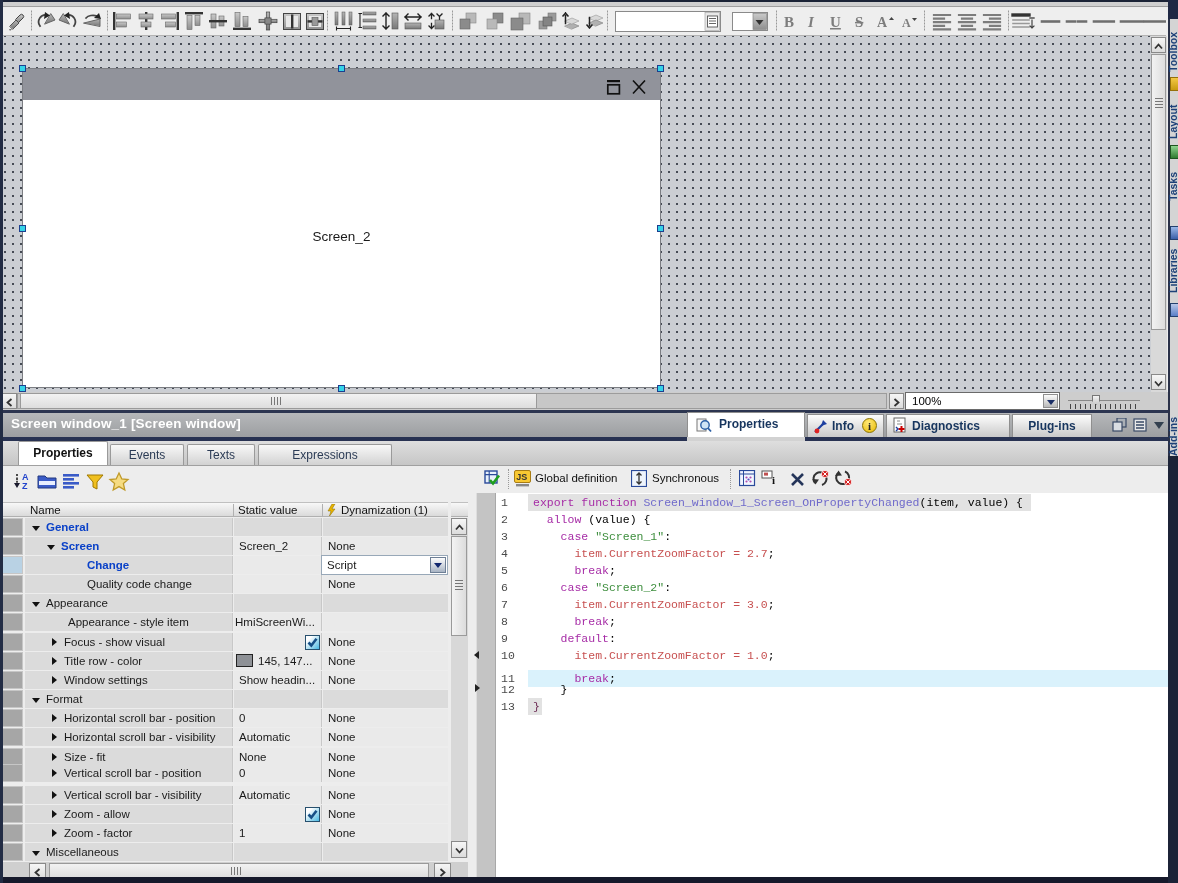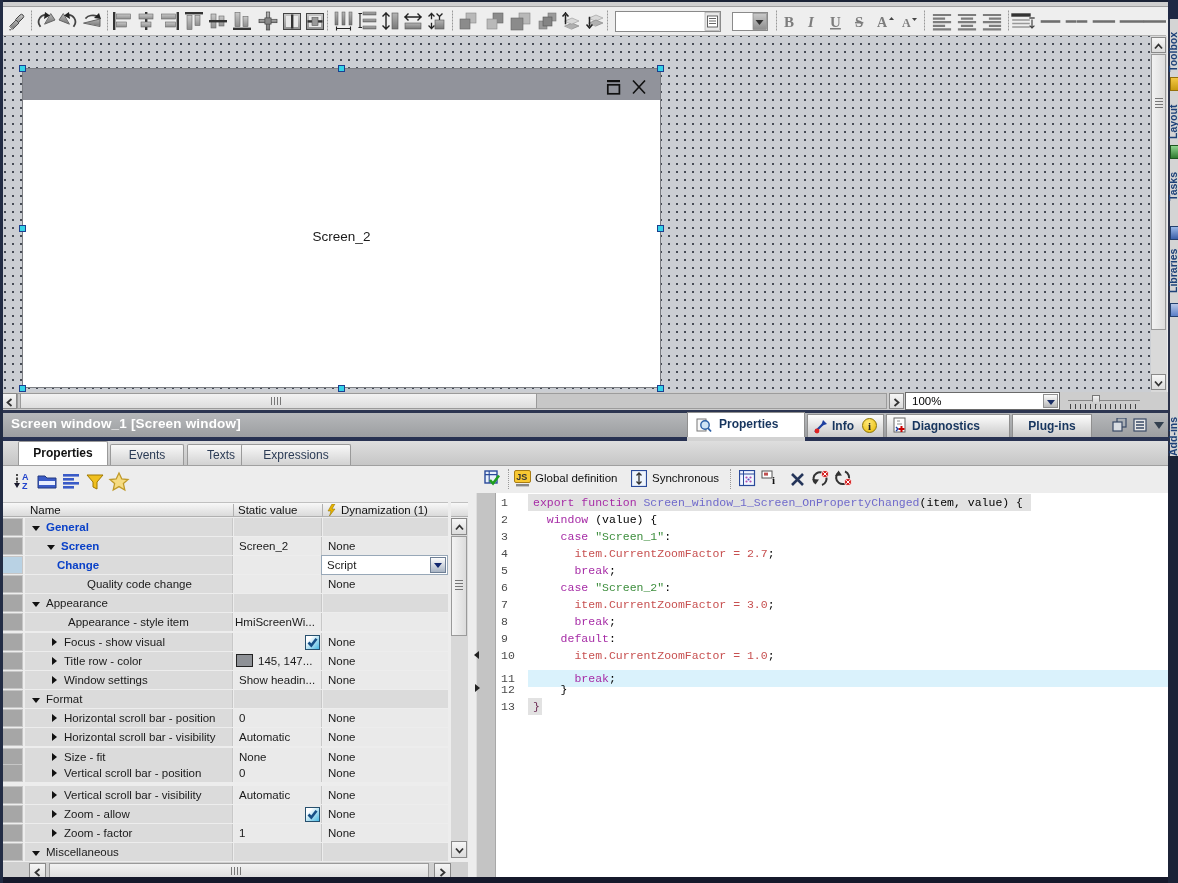--- a/index.html
+++ b/index.html
@@ -364,21 +364,21 @@
       <rect x="22" y="1" width="12" height="12" fill="#e8e8e8" stroke="#394a66" stroke-width="1.2"></rect>
       <path d="M24 4 h8 M24 7 h8 M24 10 h8" stroke="#394a66" stroke-width="1.3"></path>
       <path d="M42 4 L47 11 L52 4 Z" fill="#33404f"></path>
     </svg>
   </div>
   <div class="abs" style="left:687px;top:437px;width:118px;height:4px;background:#d2d2d2;z-index:5"></div>
   <div id="tabstrip" class="abs">
     <div class="tab2" style="left:15px;width:90px;top:0px;height:24px;background:#fff;font-weight:bold;color:#111;line-height:23px">Properties</div>
     <div class="tab2" style="left:107px;width:74px;line-height:21px">Events</div>
     <div class="tab2" style="left:184px;width:68px;line-height:21px">Texts</div>
-    <div class="tab2" style="left:238px;width:110px;line-height:21px">Expressions</div>
+    <div class="tab2" style="left:255px;width:134px;line-height:21px">Expressions</div>
   </div>
   <div id="content" class="abs">
 
     <svg width="130" height="28" style="position:absolute;left:6px;top:2px" viewBox="0 0 130 28">
       <path d="M8 6 v10 M8 6 v2 m0 2 v2" stroke="#222" stroke-width="1.6" stroke-dasharray="2 1.4"></path>
       <path d="M5 15 L8 20 L11 15 Z" fill="#1a1a2e"></path>
       <text x="13" y="12" font-size="9" font-weight="bold" fill="#2244cc" font-family="Liberation Sans">A</text>
       <text x="13" y="21" font-size="9" font-weight="bold" fill="#2244cc">Z</text>
       <path d="M29 8 l7 0 l2 2 l9 0 l0 10 l-18 0 Z" fill="#3a5bc7" stroke="#23387e"></path>
       <path d="M30 13 l16 0 l0 4 l-16 0 Z" fill="#e8eeff"></path>
@@ -408,21 +408,21 @@
           <div class="cd"></div>
         </div>
       <div class="row" style="top:34.7px">
           <div class="gut"></div>
           <div class="cn"><span class="tri trid" style="margin-left:22px"></span><span class="blue">Screen</span></div>
           <div class="cv" style="padding-left:5px">Screen_2</div>
           <div class="cd" style="padding-left:5px">None</div>
         </div>
       <div class="row" style="top:53.8px">
           <div class="gut" style="background:#b9d2e4"></div>
-          <div class="cn"><span class="blue" style="margin-left:32px">Change</span></div>
+          <div class="cn"><span class="blue" style="margin-left:62px">Change</span></div>
           <div class="cv"></div>
           <div class="cd"></div>
         <div style="position:absolute;left:318px;top:-0.5px;width:127px;height:19.5px;background:#fff;border:1px solid #98a8b8;line-height:18px;padding-left:5px">Script
           <div style="position:absolute;right:1px;top:1px;width:16px;height:15.5px;background:linear-gradient(#fdfdfd,#a8b4c4);border:1px solid #6e7f95">
               <div style="position:absolute;left:3px;top:5px;border-left:4.5px solid transparent;border-right:4.5px solid transparent;border-top:5.5px solid #10266e"></div>
             </div>
         </div>
       </div>
       <div class="row" style="top:73px">
           <div class="gut"></div>
@@ -603,21 +603,21 @@
       <svg width="19" height="18" style="position:absolute;left:831px;top:3px" viewBox="0 0 19 18">
         <path d="M4 4 A6.5 6.5 0 1 0 11 2.5" stroke="#333" stroke-width="2" fill="none"></path>
         <path d="M1.2 7 L4.5 1.5 L8 6.5 Z" fill="#333"></path>
         <circle cx="14" cy="13" r="3.6" fill="#d42020" stroke="#fff" stroke-width="0.8"></circle>
         <path d="M12.2 11.2 L15.8 14.8 M15.8 11.2 L12.2 14.8" stroke="#fff" stroke-width="1"></path>
       </svg>
     </div>
 
     <div id="code">
       <div class="cl" style="top:1px"><div style="position:absolute;left:32px;top:0;width:503px;height:17px;background:#e2e2e2"></div><span class="ln">1</span><span class="ct"><span class="k">export</span> <span class="k">function</span> <span class="fn">Screen_window_1_Screen_OnPropertyChanged</span>(item, value) {</span></div>
-      <div class="cl" style="top:18px"><span class="ln">2</span><span class="ct">  <span class="k">window</span> (value) {</span></div>
+      <div class="cl" style="top:18px"><span class="ln">2</span><span class="ct">  <span class="k">allow</span> (value) {</span></div>
       <div class="cl" style="top:35px"><span class="ln">3</span><span class="ct">    <span class="k">case</span> <span class="s">"Screen_1"</span>:</span></div>
       <div class="cl" style="top:52px"><span class="ln">4</span><span class="ct">      <span class="m">item.CurrentZoomFactor = 2.7</span>;</span></div>
       <div class="cl" style="top:69px"><span class="ln">5</span><span class="ct">      <span class="k">break</span>;</span></div>
       <div class="cl" style="top:86px"><span class="ln">6</span><span class="ct">    <span class="k">case</span> <span class="s">"Screen_2"</span>:</span></div>
       <div class="cl" style="top:103px"><span class="ln">7</span><span class="ct">      <span class="m">item.CurrentZoomFactor = 3.0</span>;</span></div>
       <div class="cl" style="top:120px"><span class="ln">8</span><span class="ct">      <span class="k">break</span>;</span></div>
       <div class="cl" style="top:137px"><span class="ln">9</span><span class="ct">    <span class="k">default</span>:</span></div>
       <div class="cl" style="top:154px"><span class="ln">10</span><span class="ct">      <span class="m">item.CurrentZoomFactor = 1.0</span>;</span></div>
       <div class="cl" style="top:177px"><div style="position:absolute;left:32px;top:0;width:640px;height:17px;background:#daf2fc"></div><span class="ln">11</span><span class="ct">      <span class="k">break</span>;</span></div>
       <div class="cl" style="top:188px"><span class="ln">12</span><span class="ct">    }</span></div>

